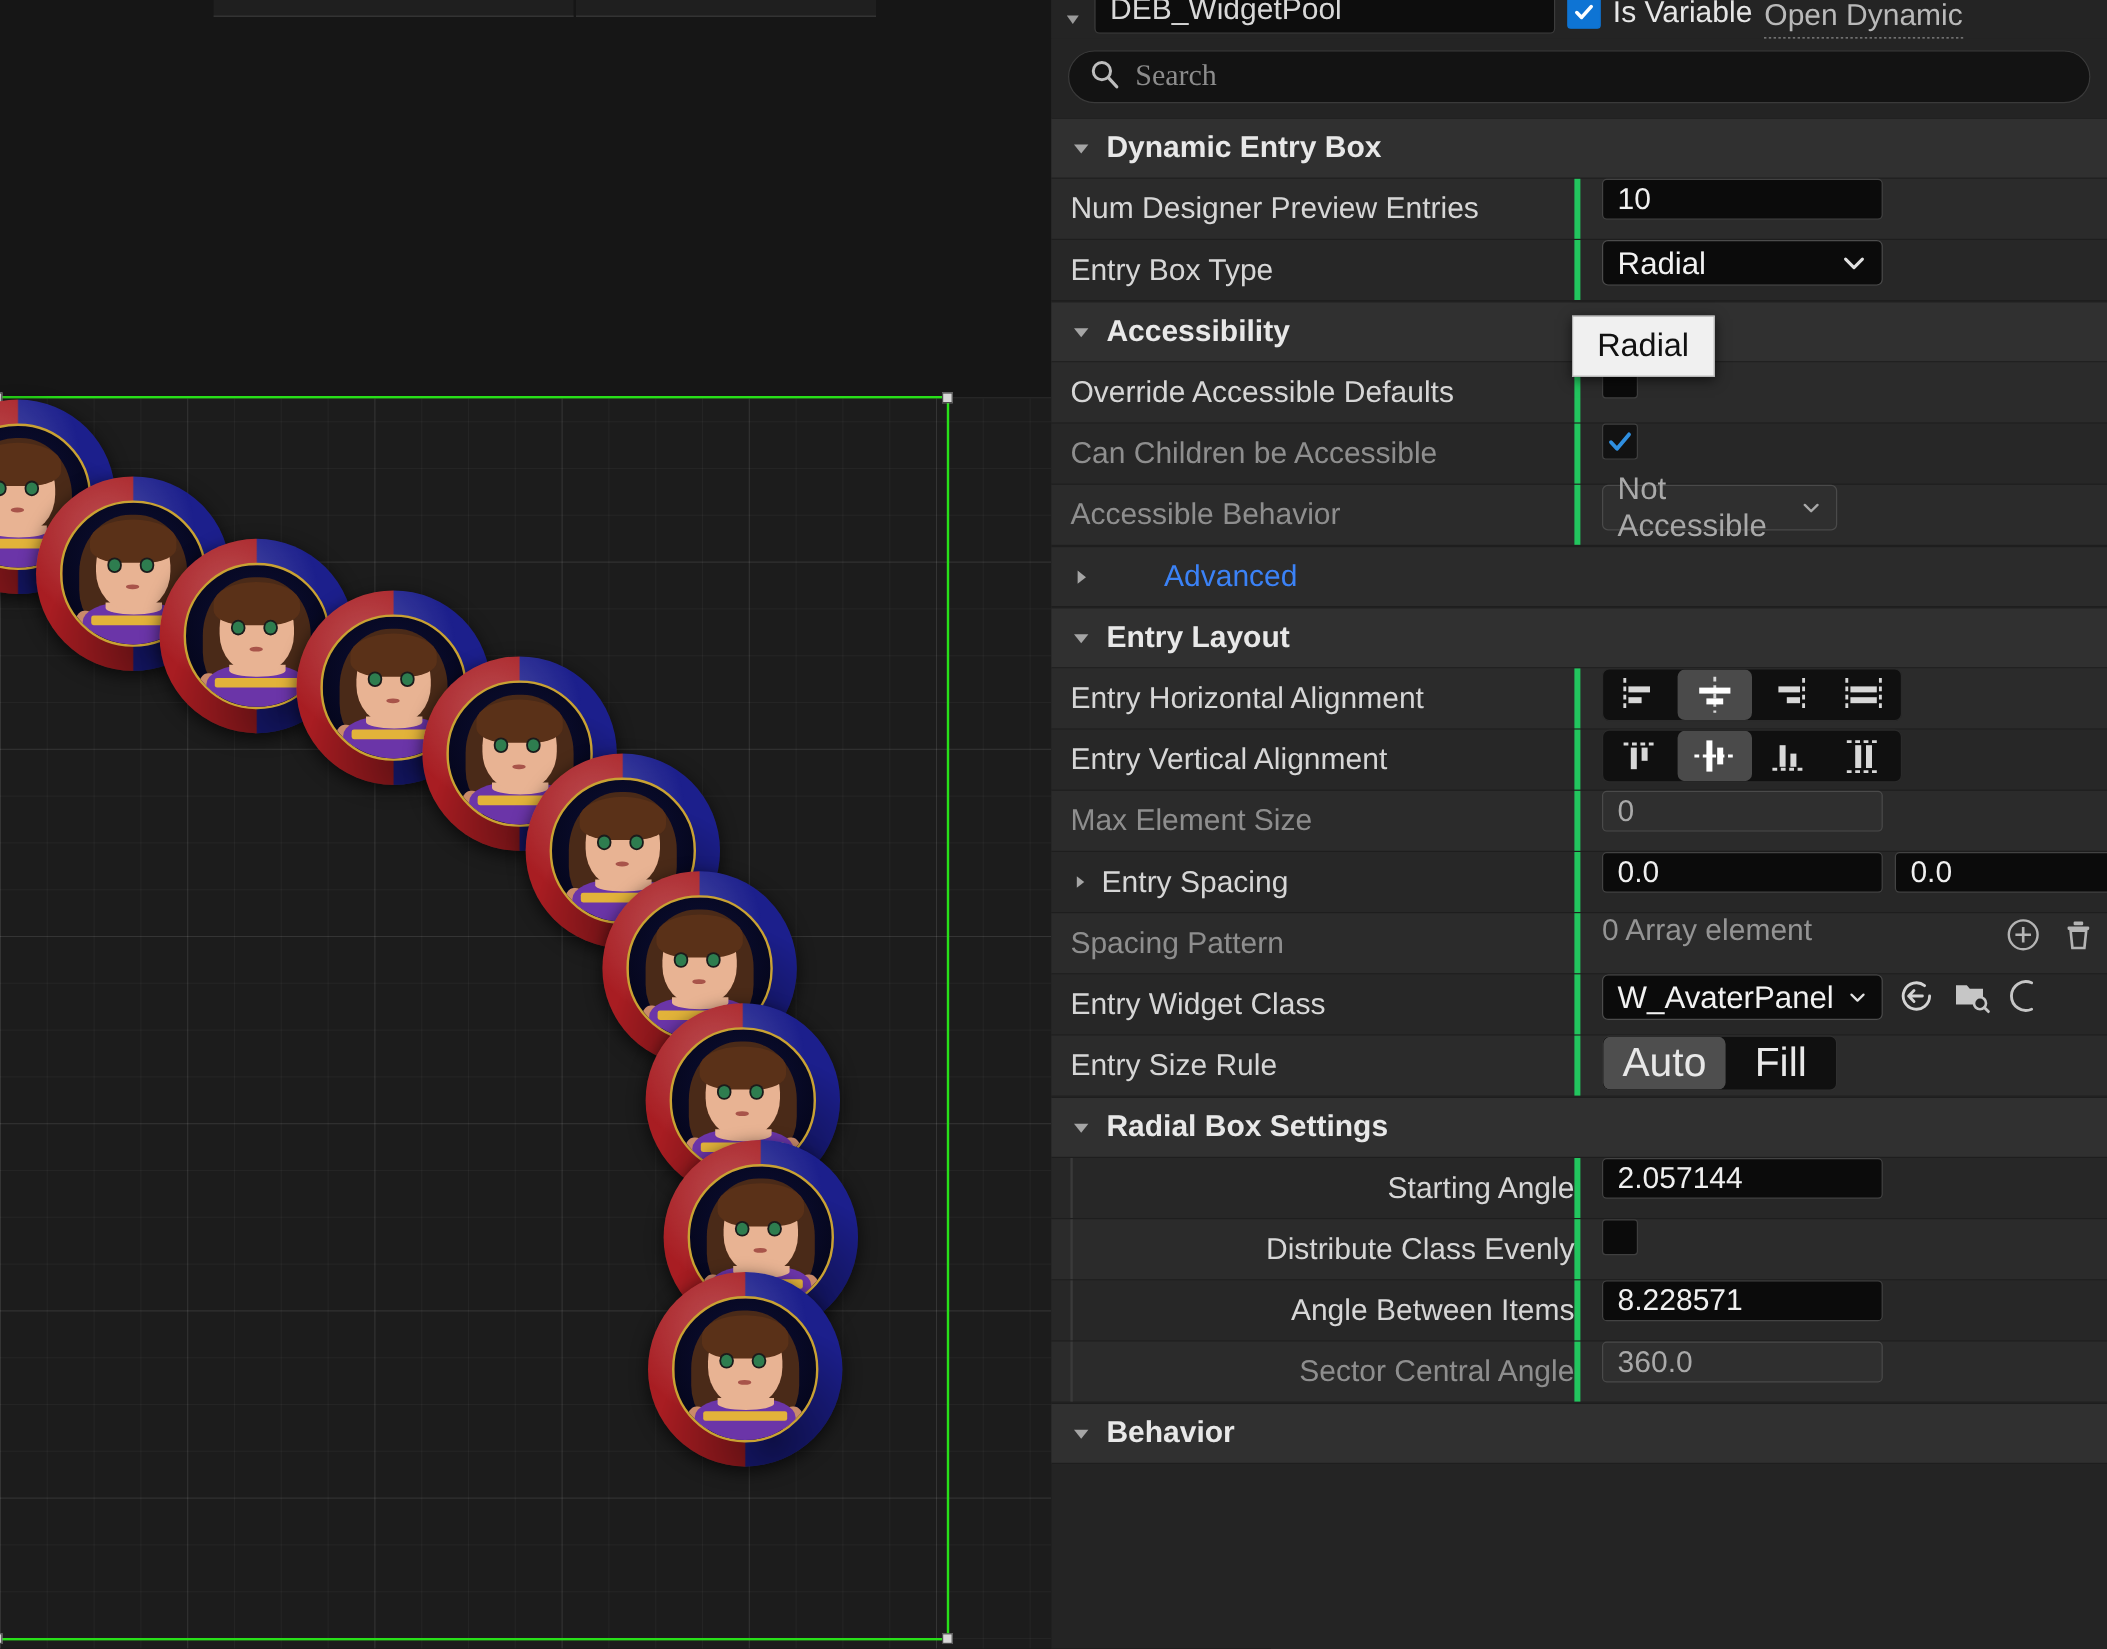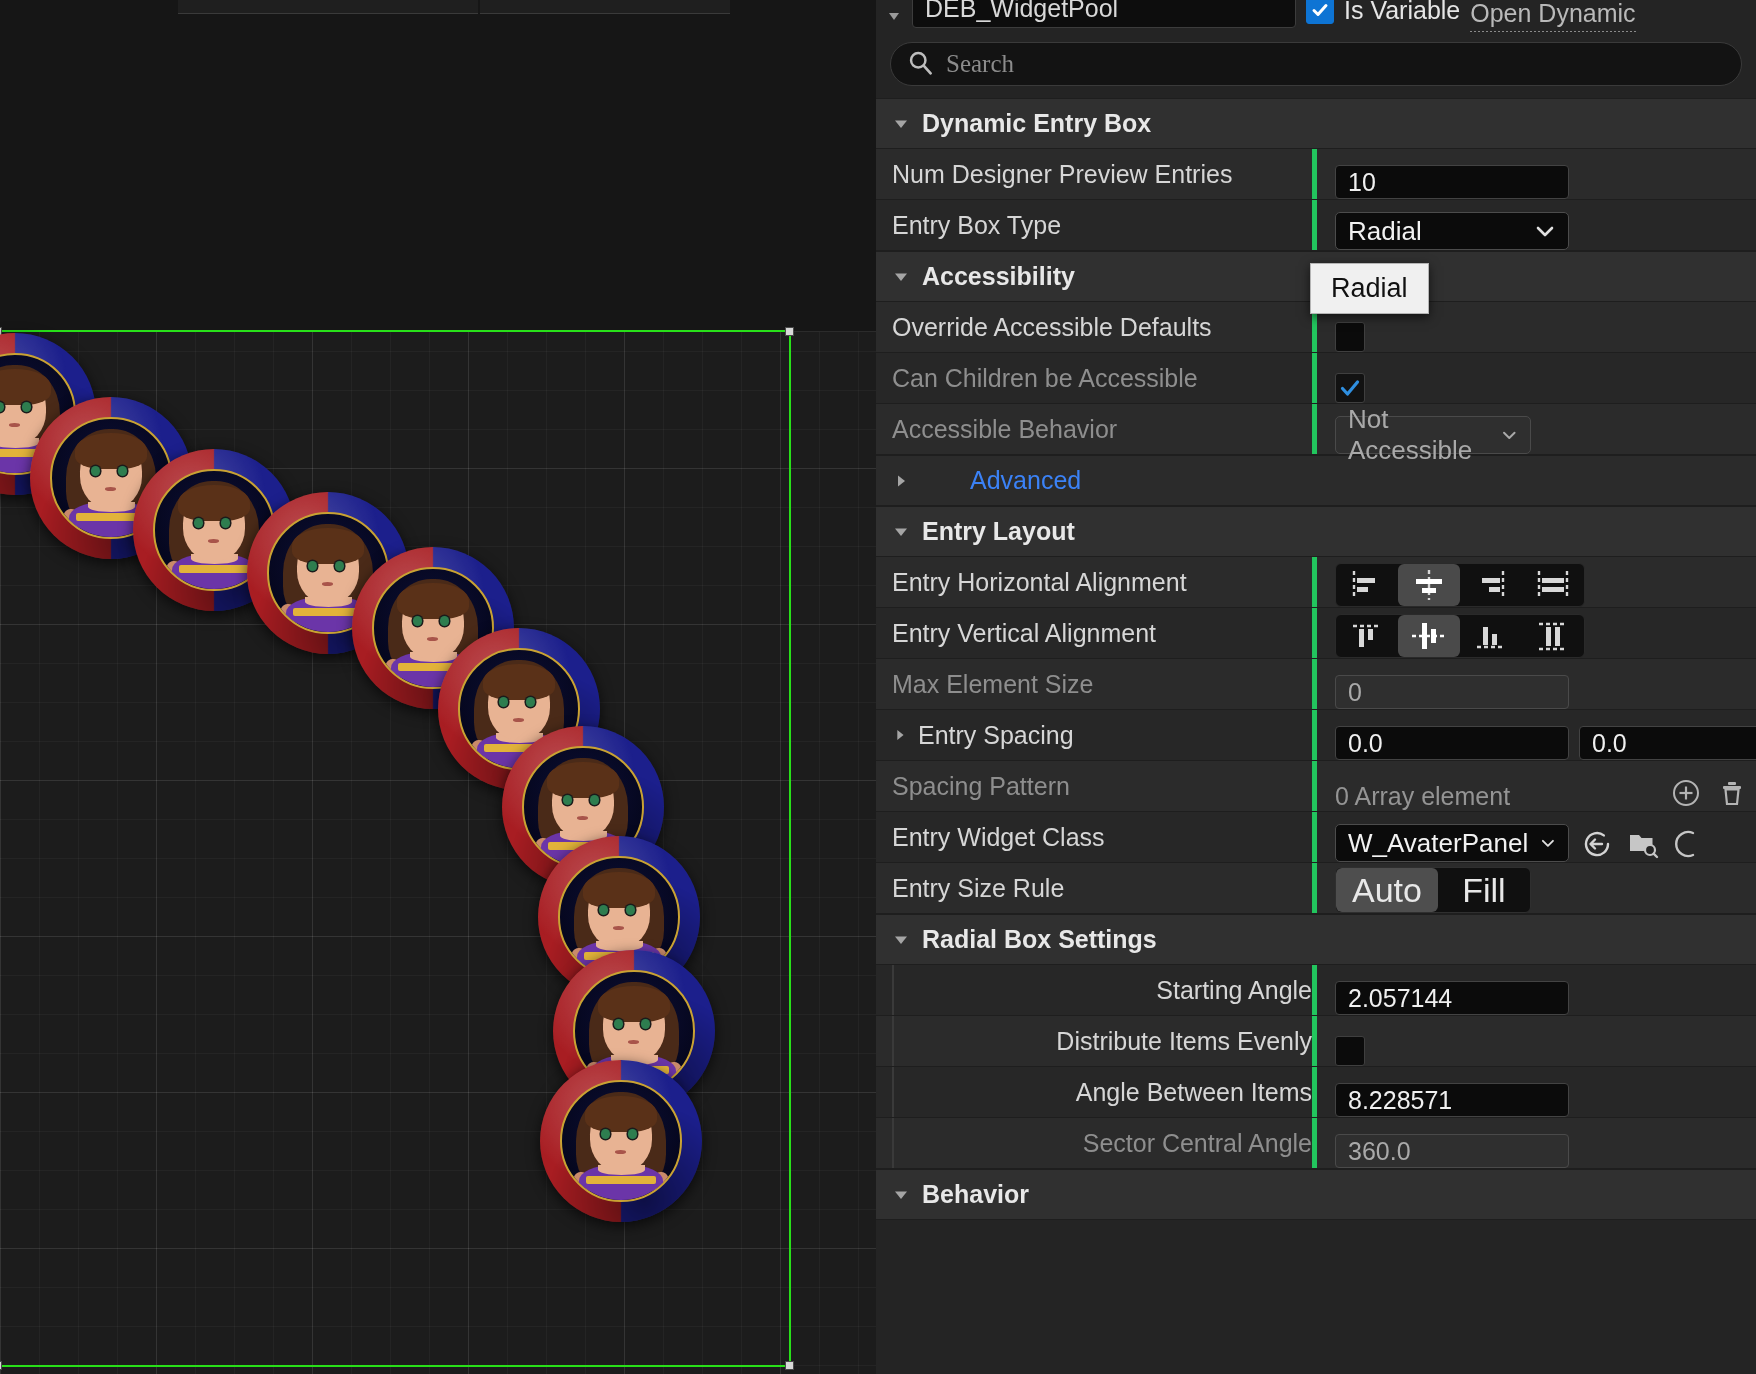--- a/index.html
+++ b/index.html
@@ -196,21 +196,21 @@
   }
   .row.alt { background: #272727; }
   .row .lhs {
     width: 441px; flex: 0 0 441px;
     display: flex; align-items: center;
     padding-left: 16px;
     border-right: 5px solid #22c55e;
     gap: 10px;
   }
   .row .rhs {
-    flex: 1; display: flex; align-items: flex-end; gap: 10px;
+    flex: 1; display: flex; align-items: flex-start; gap: 10px;
     padding-left: 18px; padding-right: 6px;
   }
   .lbl { color: #d6d6d6; font-size: 25px; white-space: nowrap; }
   .lbl.dim { color: #8e8e8e; }
   .indent-1 { padding-left: 46px !important; justify-content: flex-end; }
   .sub-stripe {
     position: absolute; left: 16px; top: 0; bottom: 0; width: 2px;
     background: #3a3a3a;
   }
   .tri-sm { width: 16px; height: 16px; flex: 0 0 16px; }
@@ -785,21 +785,21 @@
         <span class="lbl">Starting Angle</span>
       </div>
       <div class="rhs">
         <div class="num-input w-mid">2.057144</div>
       </div>
     </div>
 
     <div class="row">
       <div class="lhs indent-1" style="position:relative;">
         <span class="sub-stripe"></span>
-        <span class="lbl">Distribute Items Evenly</span>
+        <span class="lbl">Distribute Class Evenly</span>
       </div>
       <div class="rhs">
           <span class="chk"></span>
         </div>
     </div>
 
     <div class="row alt">
       <div class="lhs indent-1" style="position:relative;">
         <span class="sub-stripe"></span>
         <span class="lbl">Angle Between Items</span>

